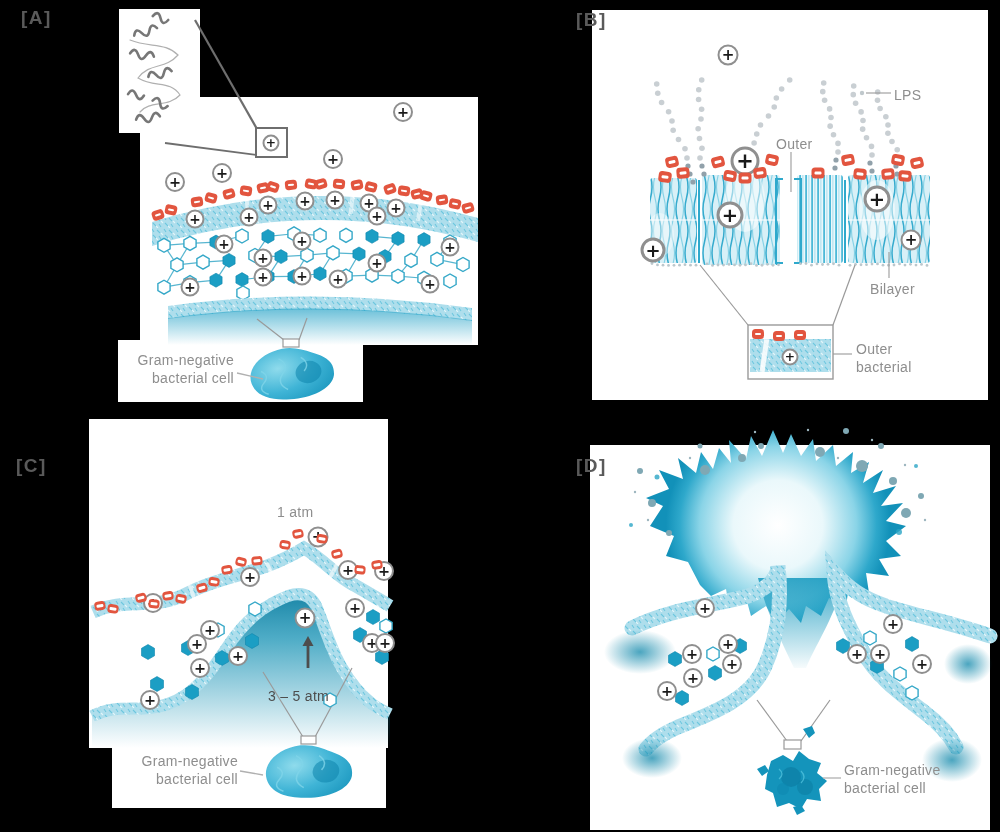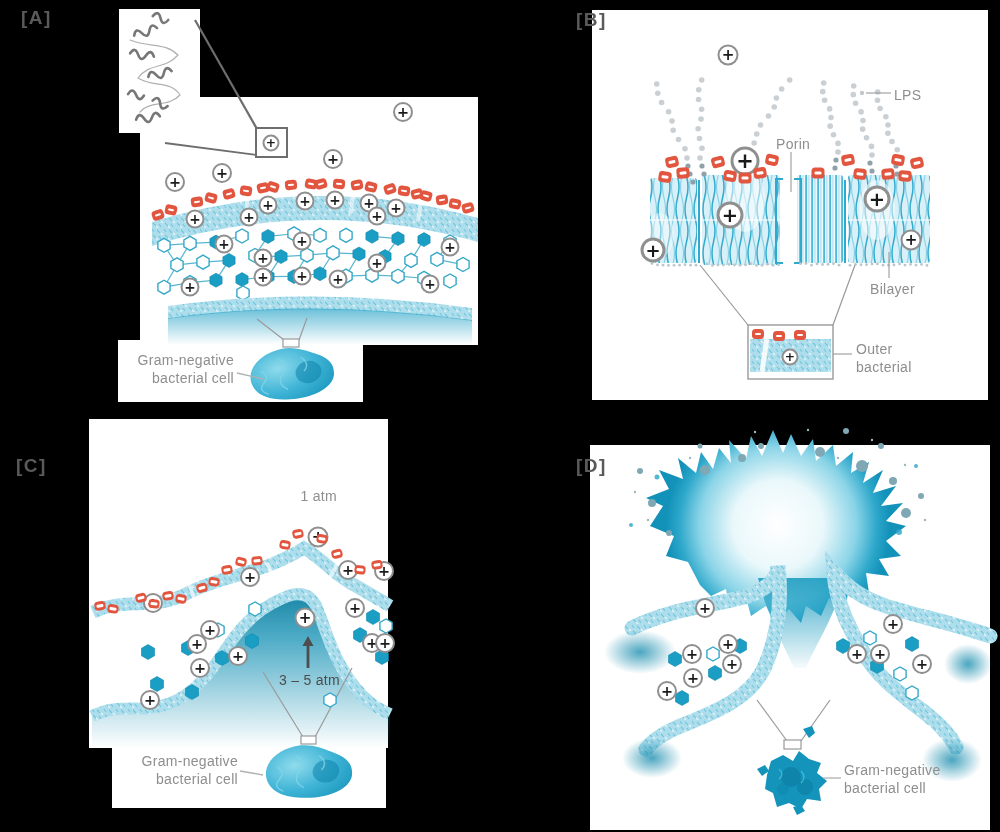--- a/index.html
+++ b/index.html
@@ -11,21 +11,21 @@
         border-radius:50%;color:#1a1a1a;font-weight:700;display:flex;align-items:center;
         justify-content:center;transform:translate(-50%,-50%);
         font-family:"DejaVu Sans",sans-serif;padding-bottom:1px;}
   .minus{position:absolute;background:#E2553F;border-radius:3.5px;
          transform:translate(-50%,-50%) rotate(var(--r,0deg));}
   .minus::after{content:"";position:absolute;left:22%;right:22%;top:calc(50% - 1.2px);
          height:2.4px;background:#fff;border-radius:1.2px;}
   .label{position:absolute;color:#8E8E8E;font-size:14px;letter-spacing:.3px;line-height:18px;}
   .label.dark{color:#4D4D4D;}
   .right{text-align:right;}
-  .center{text-align:right;}
+  .center{text-align:left;margin-top:16px;}
   .tag{position:absolute;color:#5A5A5A;font-weight:bold;font-size:19px;letter-spacing:1.5px;}
 </style>
 </head>
 <body>
 
 <div class="stage">
 
 <svg id="art" width="1000" height="832" viewBox="0 0 1000 832">
   <defs>
     <pattern id="memTex" width="12" height="12" patternUnits="userSpaceOnUse">
@@ -597,26 +597,26 @@
   <div class="tag" style="left:576px;top:9px">[B]</div>
   <div class="tag" style="left:16px;top:455px">[C]</div>
   <div class="tag" style="left:576px;top:455px">[D]</div>
 
   <div class="label right" style="left:120px;top:351px;width:114px">
     <div>Gram-negative</div>
     <div>bacterial cell</div>
   </div>
 
   <div class="label" style="left:894px;top:86px">LPS</div>
-  <div class="label" style="left:776px;top:135px">Porin</div>
+  <div class="label" style="left:776px;top:135px">Outer</div>
   <div class="label" style="left:870px;top:280px">Bilayer</div>
   <div class="label" style="left:856px;top:340px;width:92px">Outer bacterial</div>
 
   <div class="label center" style="left:277px;top:487px;width:60px">1 atm</div>
-  <div class="label center dark" style="left:260px;top:671px;width:80px">3 – 5 atm</div>
+  <div class="label center dark" style="left:268px;top:671px;width:80px">3 – 5 atm</div>
 
   <div class="label right" style="left:120px;top:752px;width:118px">
     <div>Gram-negative</div>
     <div>bacterial cell</div>
   </div>
 
   <div class="label" style="left:844px;top:761px;width:112px">
     <div>Gram-negative</div>
     <div>bacterial cell</div>
   </div>

